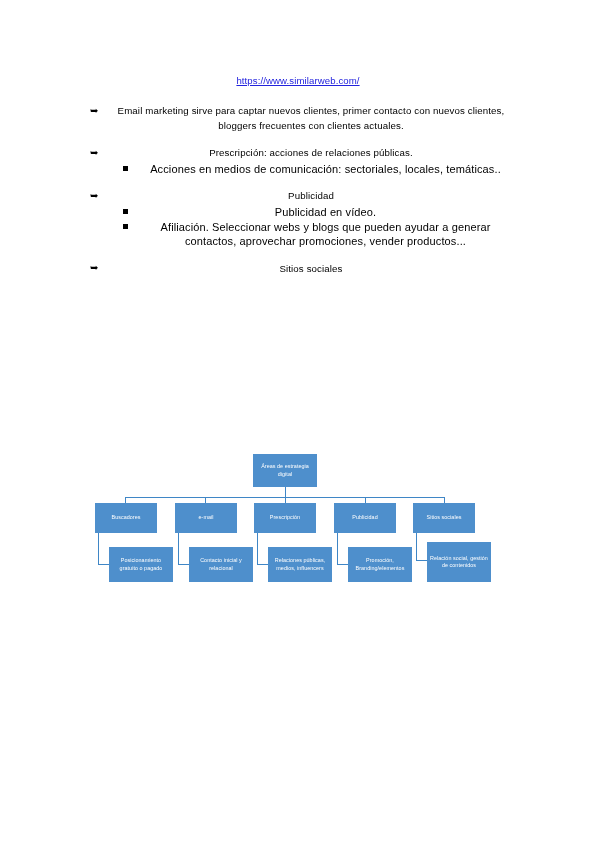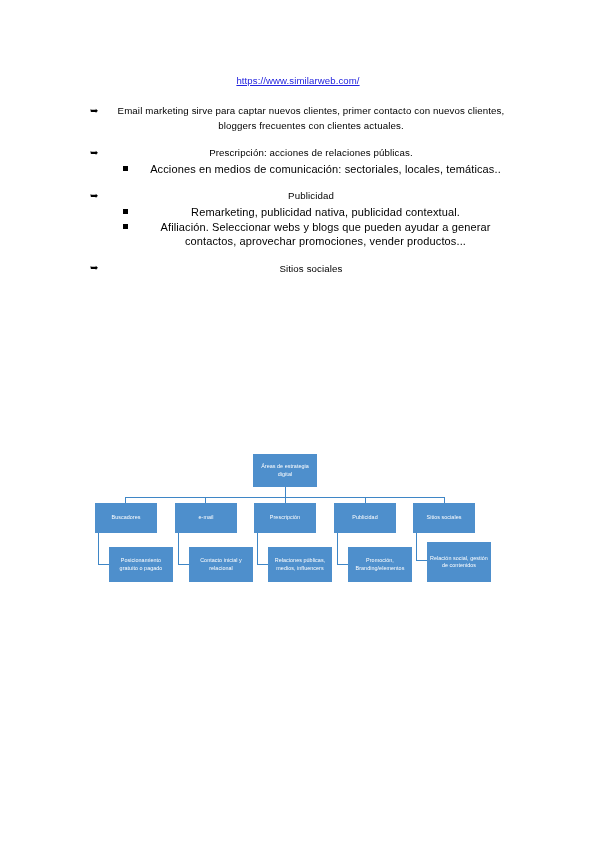--- a/index.html
+++ b/index.html
@@ -143,21 +143,24 @@
           </li>
         </ul>
       </li>
 
       <li class="item1">
         <span class="arrow-marker">➥</span>
         <span class="item1-text">Publicidad</span>
         <ul class="lvl2">
           <li class="item2">
             <span class="sq-marker"></span>
-            <span>Remarketing, publicidad nativa, publicidad contextual.</span>
+            <span>Publicidad en vídeo.</span>
+          </li>
+          <li class="item2">
+            <span class="sq-marker"></span>
           </li>
           <li class="item2">
             <span class="sq-marker"></span>
             <span>Afiliación. Seleccionar webs y blogs que pueden ayudar a generar contactos, aprovechar promociones, vender productos...</span>
           </li>
         </ul>
       </li>
 
       <li class="item1">
         <span class="arrow-marker">➥</span>

